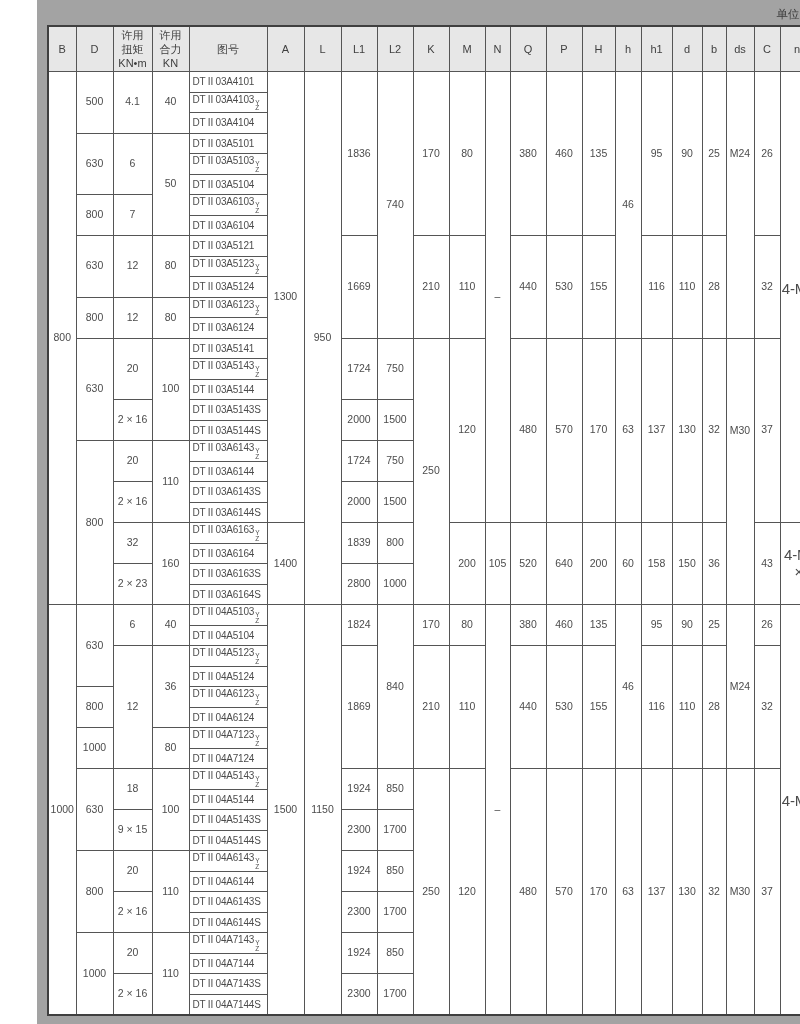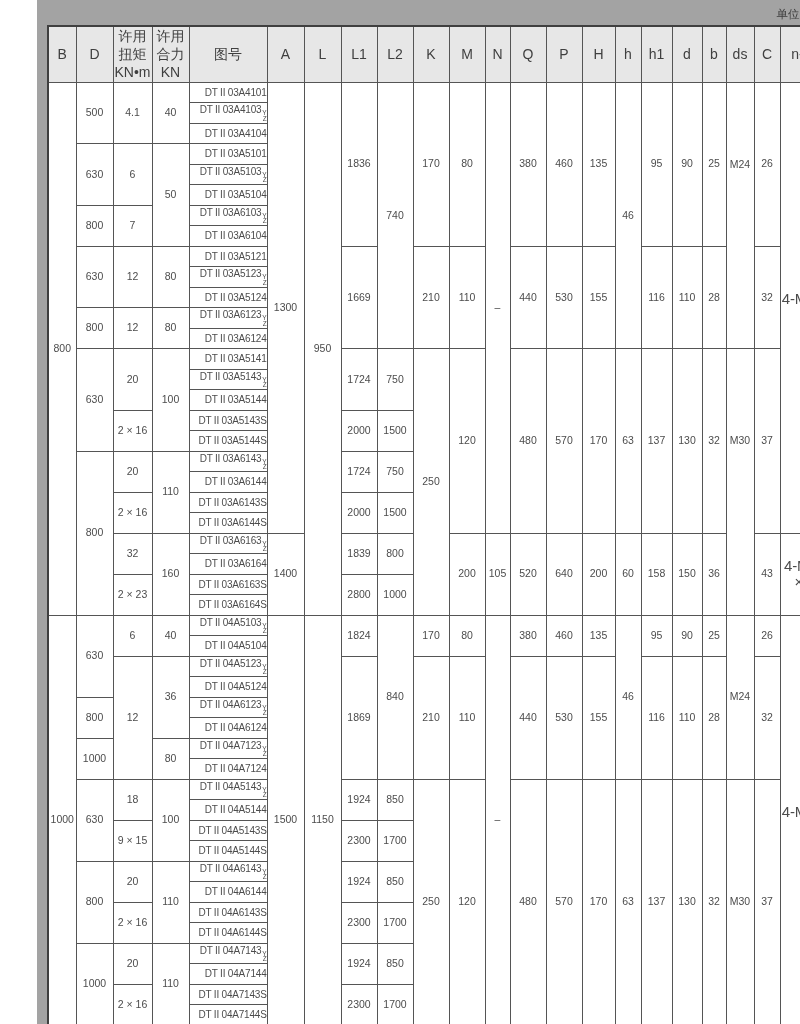--- a/index.html
+++ b/index.html
@@ -1,23 +1,23 @@
 <!DOCTYPE html>
 <html><head>
 <meta charset="utf-8">
 <style>
   html,body { margin:0; padding:0; background:#ffffff; }
   body { font-family:"Liberation Sans","DejaVu Sans",sans-serif; }
   .sheet { position:relative; width:800px; height:1024px; background:#a3a3a3; overflow:hidden;margin-left:37px; }
   .unit-label { position:absolute; top:7px; right:12px; font-size:11.5px; color:#3c3c3c; }
   table.spec { position:absolute; top:25px; left:10px; width:780px; border-collapse:collapse; table-layout:fixed; border:2px solid #3f3f3f; }
   th,td { border:1px solid #555; color:#4c4c4c; text-align:center; vertical-align:middle; padding:0; overflow:hidden; }
-  thead th { background:#e7e7e7; font-weight:normal; font-size:14px; line-height:1.3; height:44px; color:#3f3f3f; }
+  thead th { background:#e7e7e7; font-weight:normal; font-size:11px; line-height:1.3; height:44px; color:#3f3f3f; }
   tbody td { font-size:10.5px; height:19.5px; line-height:1.1; background:#fff; }
-  td.fig { text-align:right; padding-left:9px; font-size:10px; letter-spacing:-0.2px; white-space:nowrap; }
+  td.fig { text-align:left; padding-left:3px; font-size:10px; letter-spacing:-0.2px; white-space:nowrap; }
   td.c-ndy { font-size:15px; letter-spacing:-0.2px; }
   td.jb { border-bottom:none; }
   td.jt { border-top:none; }
   .yz { display:inline-flex; flex-direction:column; vertical-align:-2px; margin-left:1px; }
   .yz span { display:block; font-size:6.5px; line-height:5.5px; }
 </style>
 </head>
 <body>
 
 <div class="sheet">

